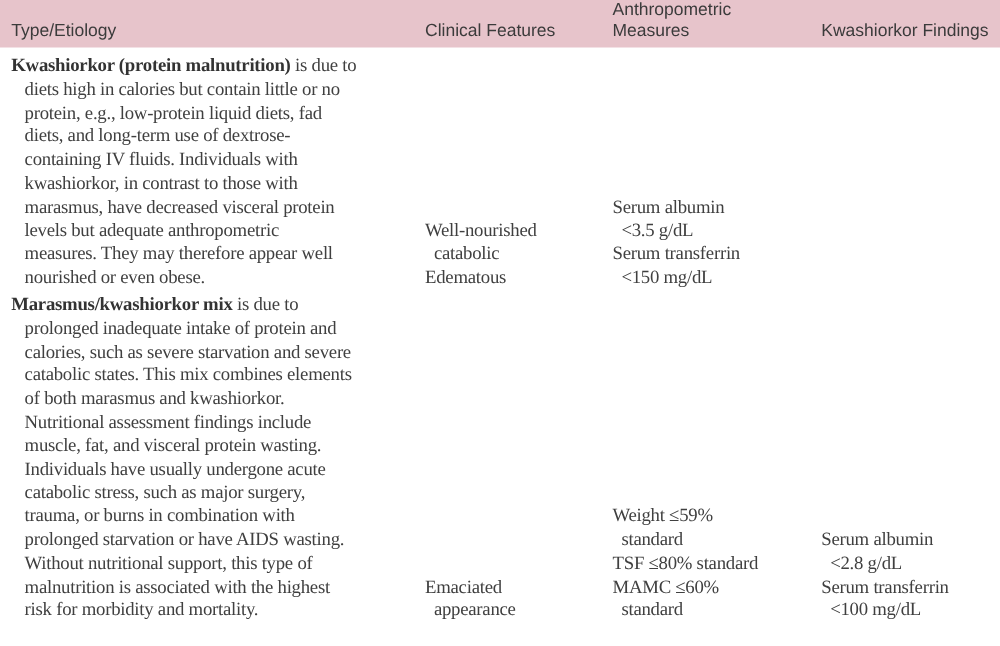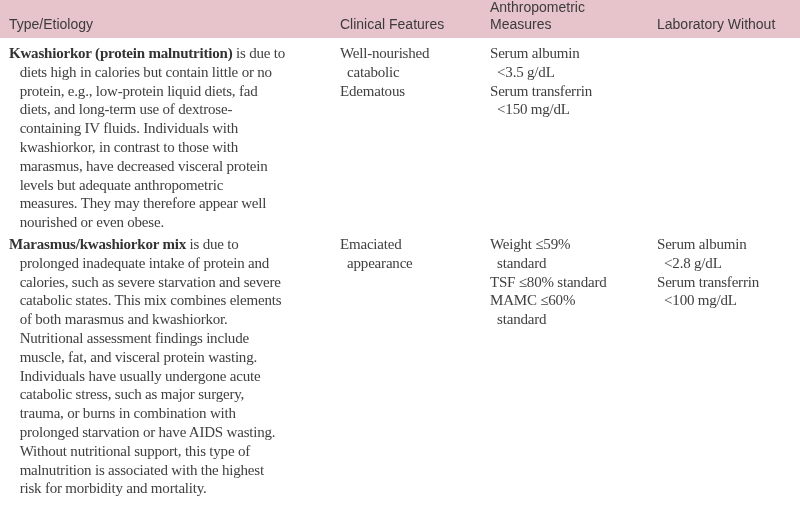--- a/index.html
+++ b/index.html
@@ -17,21 +17,21 @@
     height: 38px;
     padding-bottom: 5px;
     background: #e7c4cb;
     font-family: "Liberation Sans", sans-serif;
     font-size: 14px;
     line-height: 17px;
     color: #3b3b3b;
   }
   .trow {
     display: flex;
-    align-items: flex-start;
+    align-items: flex-end;
     font-family: "Liberation Serif", serif;
     font-size: 15px;
     line-height: 18.8px;
     letter-spacing: -0.2px;
     color: #404040;
   }
   .trow.first { margin-top: 6px; }
   .trow.second { margin-top: 3px; }
   .cell { box-sizing: border-box; white-space: pre-wrap; }
   .c1 { width: 340px; padding-left: 9px; }
@@ -43,21 +43,21 @@
 </style>
 </head>
 <body>
 
 <div class="page">
 
   <div class="thead">
     <div class="cell c1">Type/Etiology</div>
     <div class="cell c2">Clinical Features</div>
     <div class="cell c3"><span class="hwrap">Anthropometric Measures</span></div>
-    <div class="cell c4">Laboratory Without</div>
+    <div class="cell c4">Kwashiorkor Findings</div>
   </div>
 
   <div class="trow first">
     <div class="cell c1"><span class="lead">Kwashiorkor (protein malnutrition)</span><span> is due to
    diets high in calories but contain little or no
    protein, e.g., low-protein liquid diets, fad
    diets, and long-term use of dextrose-
    containing IV fluids. Individuals with
    kwashiorkor, in contrast to those with
    marasmus, have decreased visceral protein

